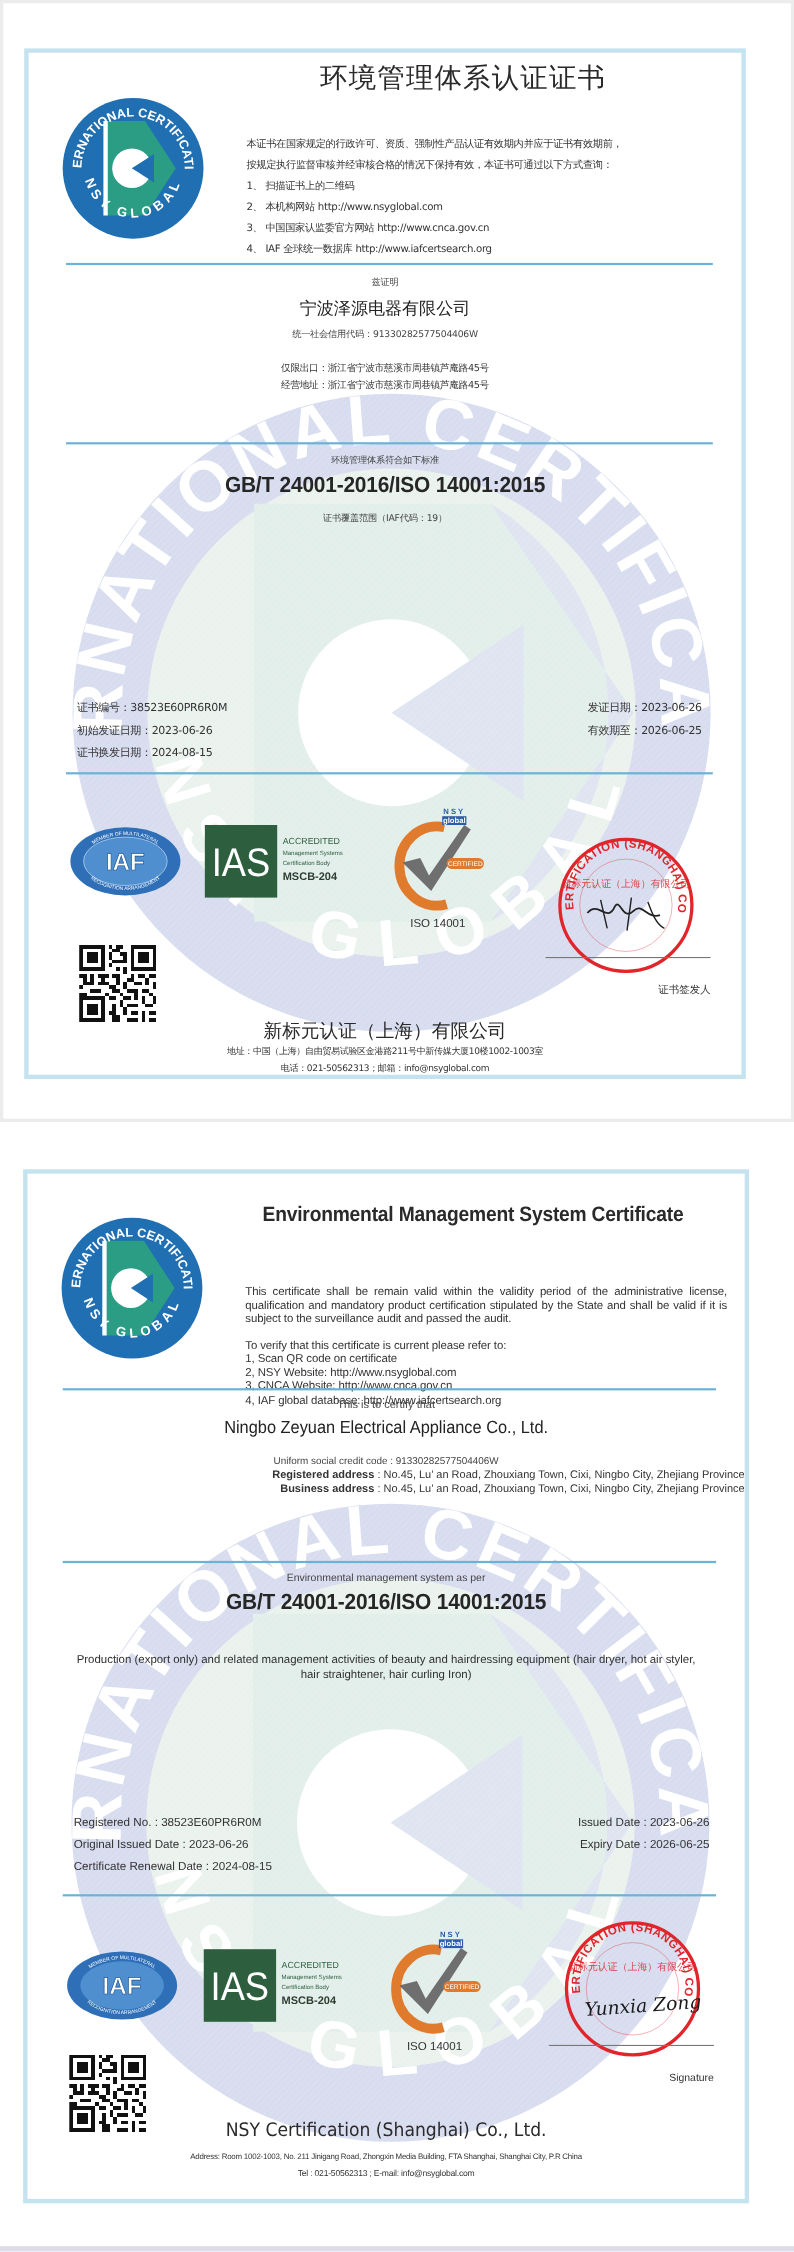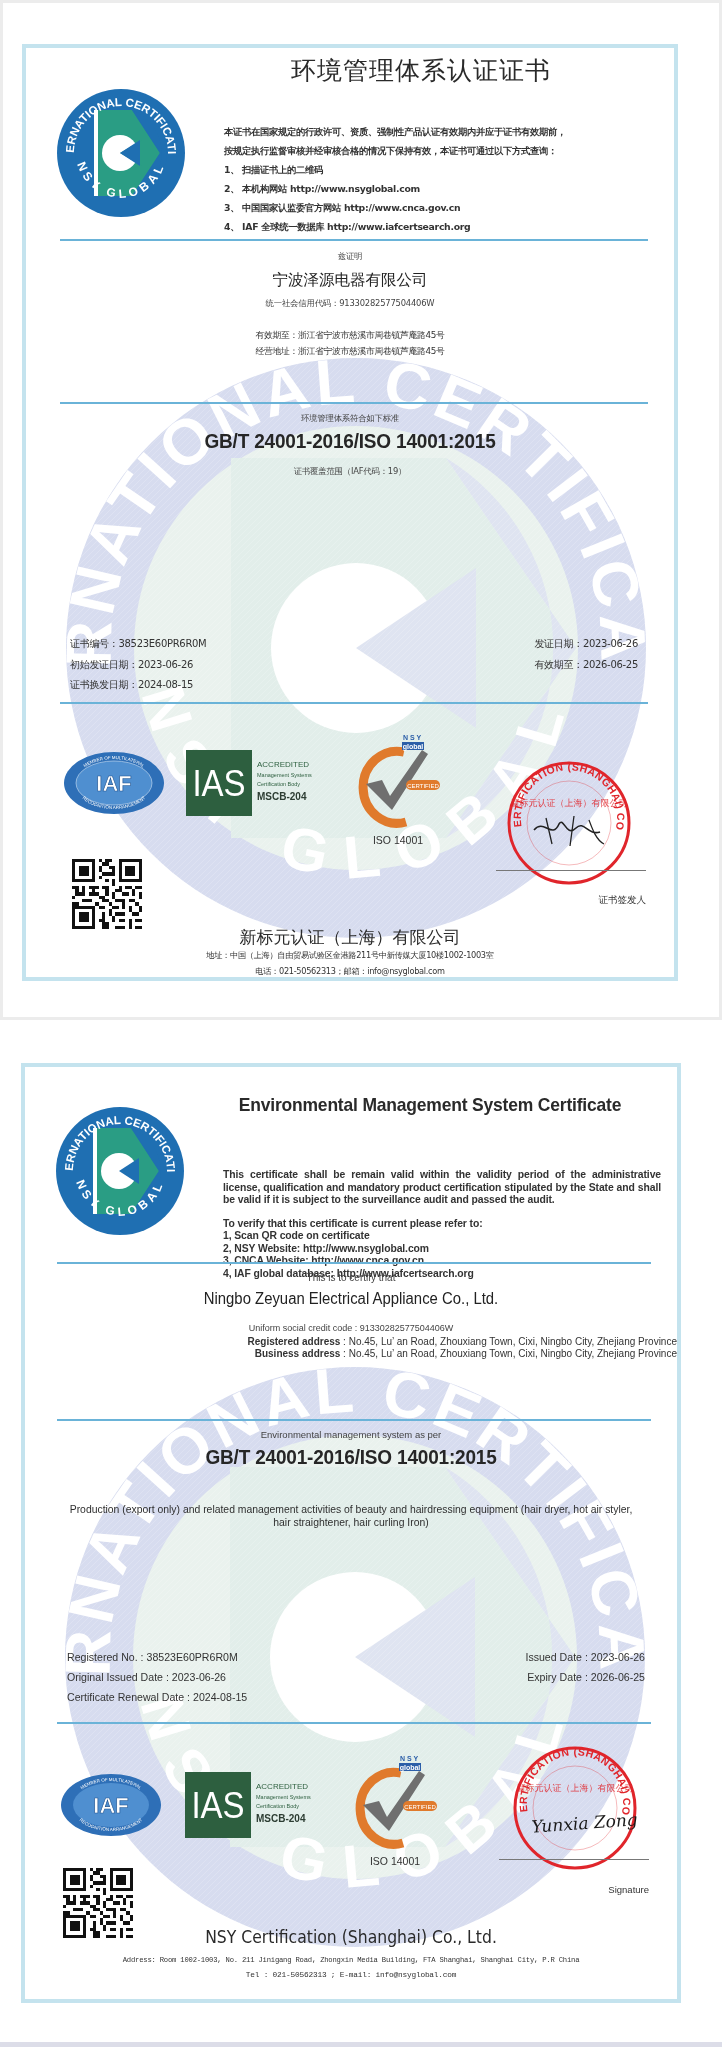--- a/index.html
+++ b/index.html
@@ -19,21 +19,21 @@
   .en .watermark { left: 30px; top: 290px; width: 600px; height: 600px; }
 
   .logo { position: absolute; width: 130px; height: 130px; }
   .cn .logo { left: 30px; top: 40px; }
   .en .logo { left: 30px; top: 39px; }
 
   .title { position: absolute; text-align: center; color: #2a2a2a; }
   .cn .title { left: 180px; top: 6px; width: 430px; font-family: Liberation Serif, serif; font-size: 25px; letter-spacing: 1px; }
   .en .title { left: 180px; top: 27px; width: 450px; font-size: 19px; font-weight: bold; letter-spacing: -0.2px; transform: scaleX(0.92); transform-origin: center; }
 
-  .notice { position: absolute; color: #333; font-weight: bold; }
+  .notice { position: absolute; color: #333; }
   .cn .notice { left: 198px; top: 74px; width: 430px; font-family: "DejaVu Sans", sans-serif; font-size: 9.3px; line-height: 19px; letter-spacing: -0.3px; }
   .en .notice { left: 198px; top: 102px; width: 438px; font-size: 10.4px; line-height: 12.5px; text-align: justify; letter-spacing: -0.1px; }
   .notice p { margin: 0; }
   .en .notice .gap { height: 11px; }
 
   .rule { position: absolute; height: 2px; background: #6ab3d8; }
   .cn .rule { left: 34px; width: 588px; }
   .en .rule { left: 32px; width: 594px; }
 
   .center { position: absolute; left: 0; width: 100%; text-align: center; }
@@ -63,21 +63,21 @@
   .sign-line { position: absolute; height: 1px; background: #777; width: 150px; }
   .sign-label { position: absolute; font-size: 9.5px; color: #333; width: 150px; text-align: right; margin-top: 12px; }
   .cn .sign-label { font-family: "DejaVu Sans", sans-serif; }
 
   .qr { position: absolute; width: 70px; height: 72px; }
 
   .issuer-cn { font-family: "DejaVu Sans", sans-serif; font-size: 17px; color: #2a2a2a; }
   .issuer-en { font-family: "DejaVu Sans", sans-serif; font-size: 17px; color: #2a2a2a; transform: scaleX(0.92); }
   .foot-small { font-size: 8.5px; color: #333; }
   .cn .foot-small { font-family: "DejaVu Sans", sans-serif; font-size: 8.2px; letter-spacing: -0.3px; }
-  .en .foot-small { font-size: 7.2px; letter-spacing: -0.2px; font-family: Liberation Mono, monospace; }
+  .en .foot-small { font-size: 7.2px; letter-spacing: -0.2px; }
 </style>
 </head>
 <body>
 
 <svg width="0" height="0" style="position:absolute">
   <defs>
     <path id="logoArcTop" d="M 18,65 A 47,47 0 0 1 112,65"></path>
     <path id="logoArcBot" d="M 22,78 A 45,45 0 0 0 108,78"></path>
     <path id="wmArcTop" d="M 55,300 A 245,245 0 0 1 545,300"></path>
     <path id="wmArcBot" d="M 90,360 A 215,215 0 0 0 510,360"></path>
@@ -137,21 +137,21 @@
     <p>2、 本机构网站 http://www.nsyglobal.com</p>
     <p>3、 中国国家认监委官方网站 http://www.cnca.gov.cn</p>
     <p>4、 IAF 全球统一数据库 http://www.iafcertsearch.org</p>
   </div>
 
   <div class="rule" style="top:191px"></div>
 
   <div class="center company-cn" style="top:222px">宁波泽源电器有限公司</div>
   <div class="center small" style="top:203px">兹证明</div>
   <div class="center small" style="top:250px">统一社会信用代码：91330282577504406W</div>
-  <div class="center addr-cn" style="top:279px">有效期至：浙江省宁波市慈溪市周巷镇芦庵路45号</div>
+  <div class="center addr-cn" style="top:279px">仅限出口：浙江省宁波市慈溪市周巷镇芦庵路45号</div>
   <div class="center addr-cn" style="top:295px">经营地址：浙江省宁波市慈溪市周巷镇芦庵路45号</div>
 
   <div class="rule" style="top:354px"></div>
 
   <div class="center small" style="top:365px">环境管理体系符合如下标准</div>
   <div class="center std" style="top:382px">GB/T 24001-2016/ISO 14001:2015</div>
   <div class="center small" style="top:418px">证书覆盖范围（IAF代码：19）</div>
 
   <div class="dates left" style="left:44px; top:586px">
     <div>证书编号：38523E60PR6R0M</div>

